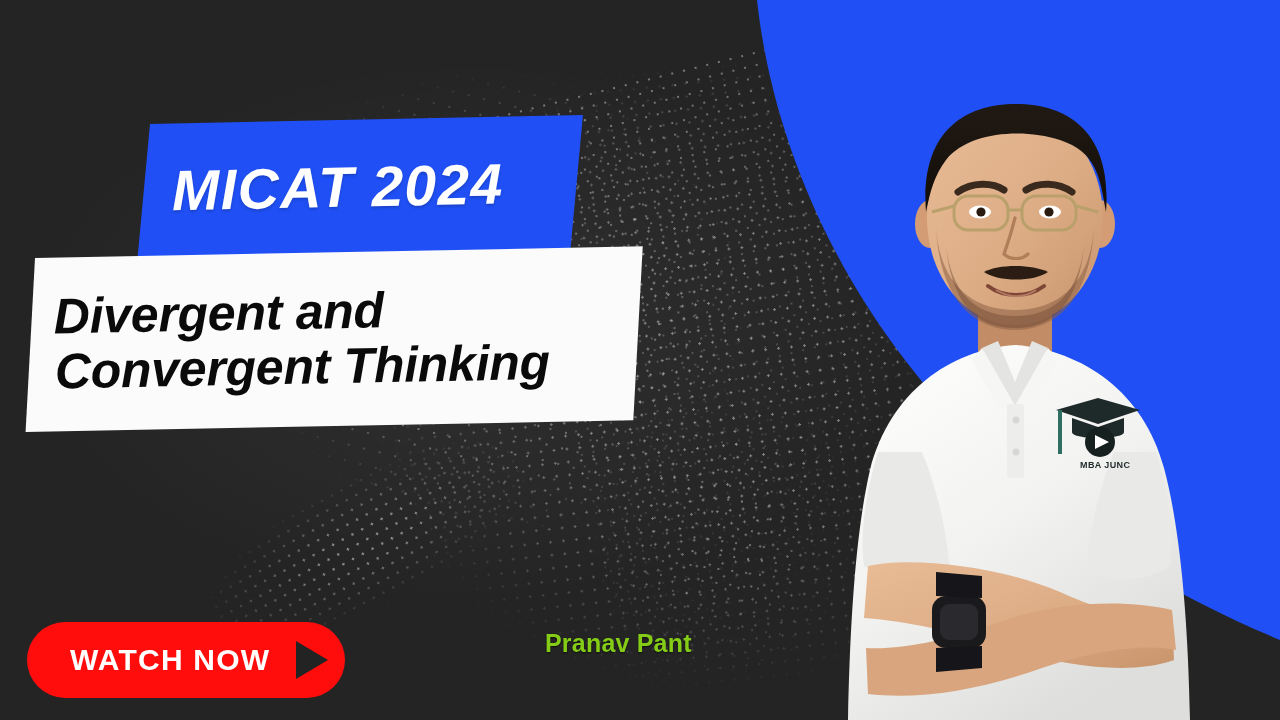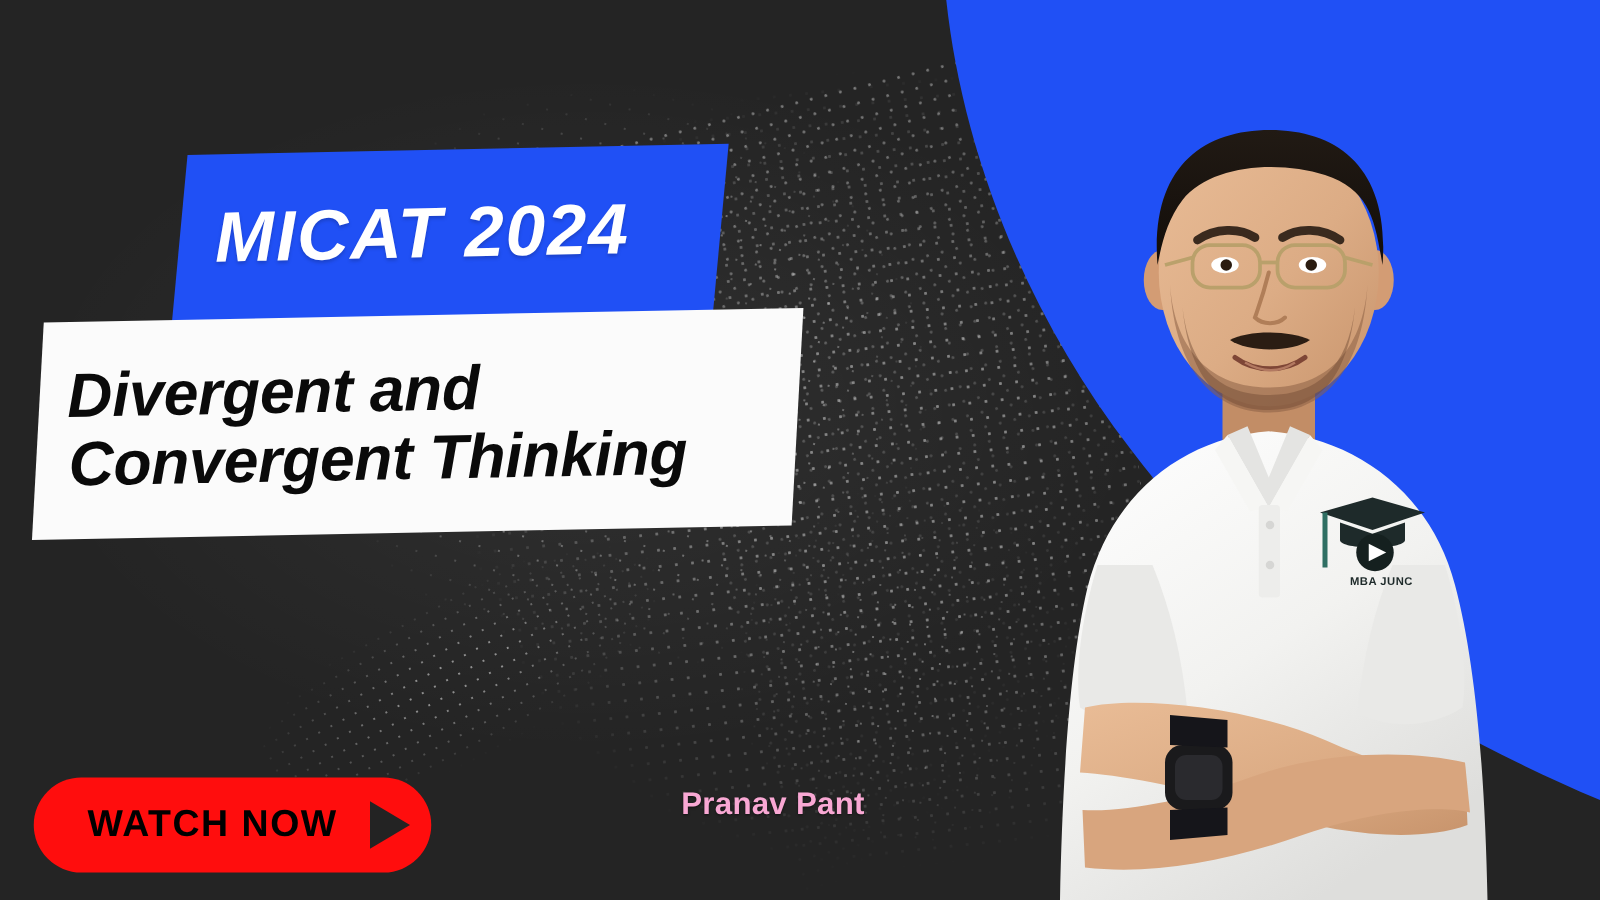--- a/index.html
+++ b/index.html
@@ -118,37 +118,37 @@
     position:absolute;left:27px;top:622px;
     width:318px;height:76px;
     background:#FF0D0D;
     border-radius:38px;
     display:flex;align-items:center;
     padding-left:43px;
     gap:26px;
     cursor:pointer;
   }
   #watch-now-label{
-    color:#000000;
+    color:#ffffff;
     font-size:30px;font-weight:bold;
     letter-spacing:1.2px;
     line-height:1;
   }
   #play-triangle{
     width:0;height:0;
     border-left:32px solid #232323;
     border-top:19px solid transparent;
     border-bottom:19px solid transparent;
     flex:none;
   }
 
   
   #caption{position:absolute;left:545px;top:625px;}
   .caption-line{
-    color:#f9a8d4;
+    color:#84cc16;
     font-size:25px;font-weight:bold;
     line-height:1.45;
     letter-spacing:.2px;
     white-space:nowrap;
     text-shadow:0 1px 2px rgba(0,0,0,.55);
   }
 </style>
 </head>
 <body>
 

